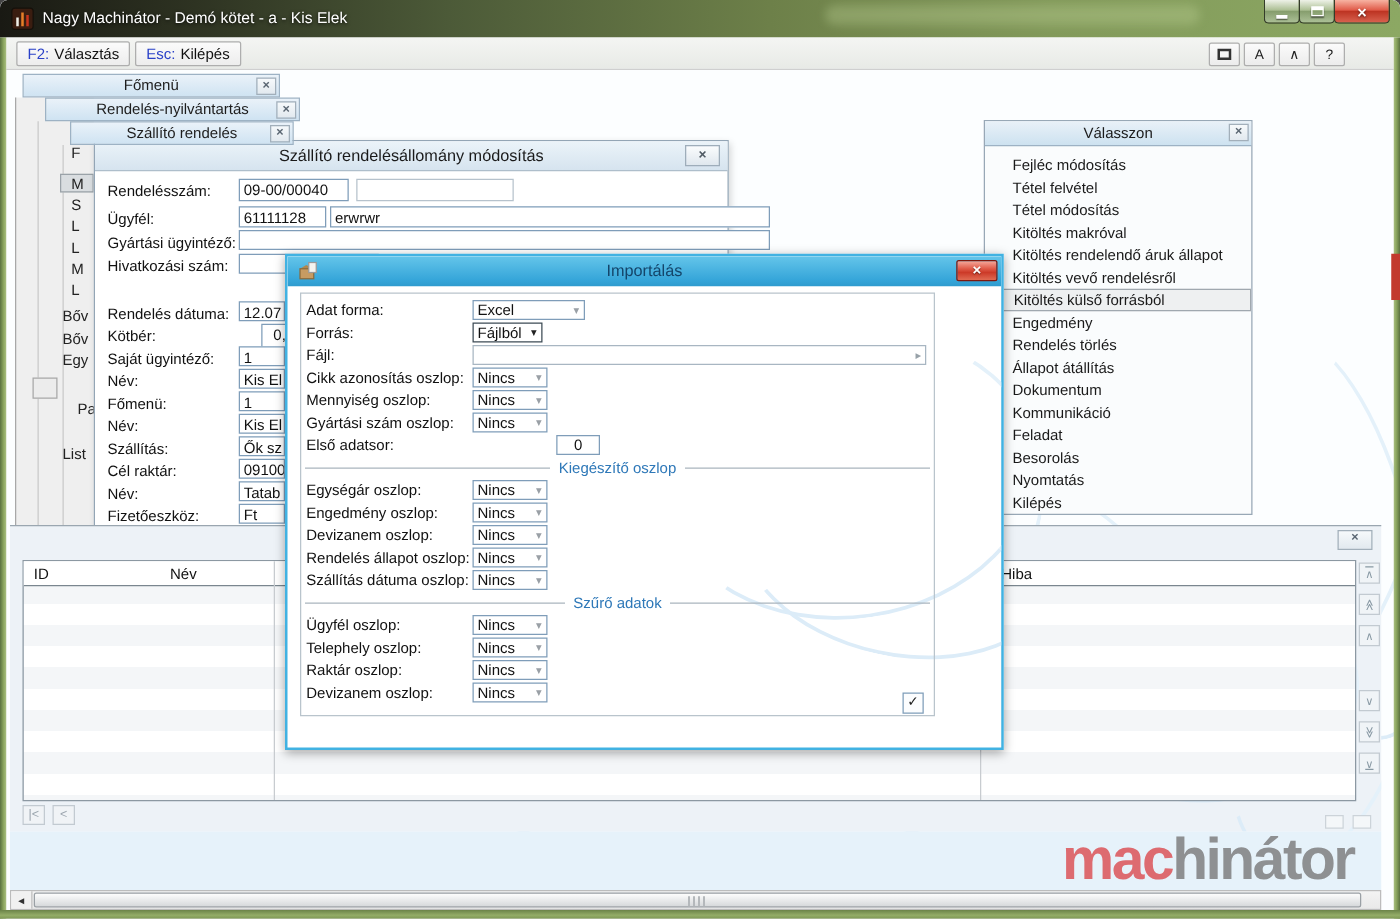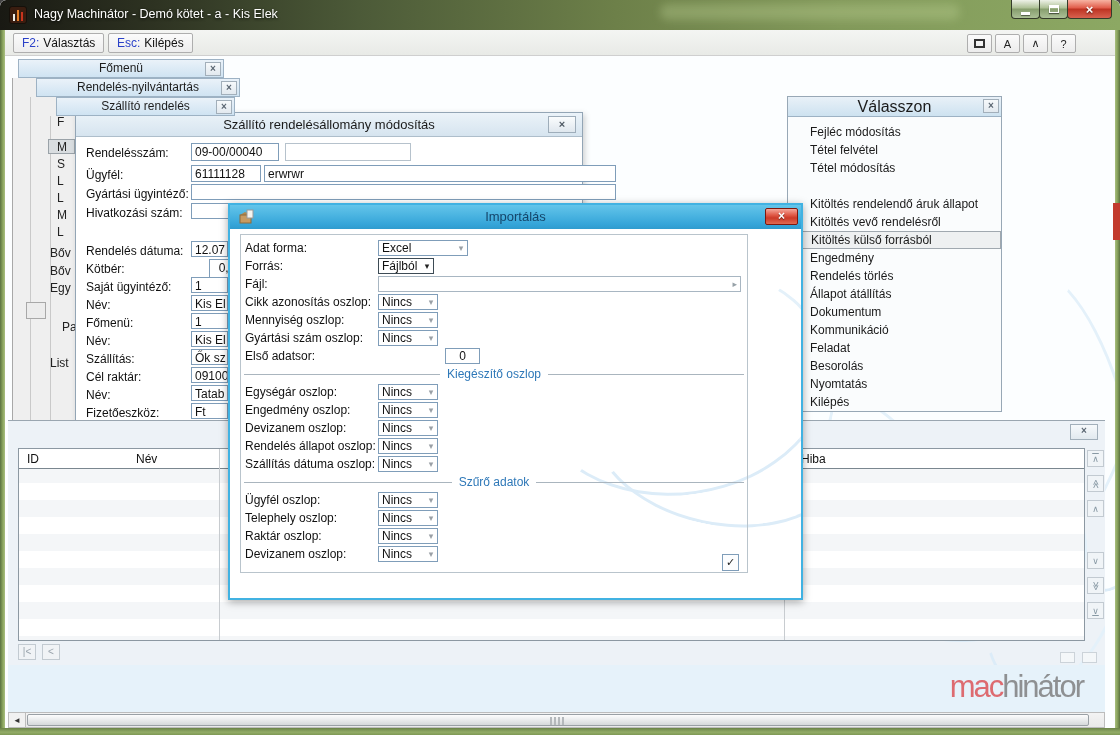--- a/index.html
+++ b/index.html
@@ -24,21 +24,21 @@
   .frame-bottom{left:0;top:728px;width:1120px;height:7px;background:linear-gradient(180deg,#6b8348,#93ac67 60%,#7e9854)}
   .toolbar{left:5px;top:30px;width:1110px;height:26px;background:linear-gradient(180deg,#f4f5f3,#e8eae6);border-bottom:1px solid #cfcfcf}
   .tbtn{top:3px;height:20px;border:1px solid #aeaeae;border-radius:2px;background:linear-gradient(180deg,#fbfbfb,#ededed);font-size:12px;display:flex;align-items:center;padding:0 8px;white-space:nowrap;color:#111}
   .tbtn .hot{color:#2a41c8;margin-right:4px}
   .tsq{top:4px;width:25px;height:19px;border:1px solid #aeaeae;border-radius:2px;background:linear-gradient(180deg,#fbfbfb,#ececec);display:flex;align-items:center;justify-content:center;font-size:11px;color:#222}
   .box-icon{display:block;width:11px;height:9px;border:2px solid #333}
   
   .client{left:5px;top:56px;width:1110px;height:672px;background:#fcfeff}
   .floral{position:absolute;border:3px solid transparent;border-bottom-color:#dcecf8;border-right-color:#e4f1fa;border-radius:50%;pointer-events:none}
   .strip{left:8px;top:665px;width:1097px;height:47px;background:#e6f2fa}
-  .logo{right:22px;top:-3px;font-size:31px;font-weight:normal;letter-spacing:-2px;line-height:50px;white-space:nowrap}
+  .logo{right:22px;top:-3px;font-size:47px;font-weight:bold;letter-spacing:-2px;line-height:50px;white-space:nowrap}
   .hscroll{left:8px;top:712px;width:1097px;height:16px;background:linear-gradient(180deg,#f3f3f3,#e9e9e9);border:1px solid #bcbcbc}
   .hs-arrow{left:0;top:0;width:17px;height:14px;background:#f1f1f1;border-right:1px solid #bdbdbd;display:flex;align-items:center;justify-content:center;font-size:8px;color:#333}
   .hs-thumb{left:18px;top:1px;width:1062px;height:12px;background:linear-gradient(180deg,#fdfdfd,#d6d9db);border:1px solid #9aa0a5;border-radius:2px}
   .hs-grip{left:50%;top:2px;width:16px;height:8px;margin-left:-8px;background:repeating-linear-gradient(90deg,#b4b8bb 0 2px,transparent 2px 4px)}
   
   .ghost-body{background:#efefef;border-left:1px solid #a8a8a8;border-bottom:1px solid #a8a8a8}
   .ghost-line{width:1px;background:#c9c9c9}
   .casc{height:19px;background:linear-gradient(180deg,#eaf2f9,#cfe3f2);border:1px solid #9db2c4;font-size:12px;color:#1d1d1d;text-align:center;line-height:17px}
   .xsm{position:absolute;right:2px;top:2px;width:16px;height:14px;background:linear-gradient(180deg,#f6f9fb,#e2e9ef);border:1px solid #a2afba;color:#5a6672;font-size:10px;font-weight:bold;line-height:12px;text-align:center}
   .frag{position:absolute;left:52px;width:23px;overflow:hidden;font-size:12px;color:#222;white-space:nowrap}
@@ -55,21 +55,21 @@
   
   .bpanel{left:8px;top:420px;width:1097px;height:245px;background:#edf2f7;border-top:1px solid #9aa6b0;z-index:3;overflow:hidden}
   .btable{left:10px;top:27px;width:1067px;height:193px;background:repeating-linear-gradient(180deg,#ffffff 0 17px,#f4f6f8 17px 34px);border:1px solid #8c98a2}
   .btable-head{position:absolute;left:0;top:0;width:100%;height:20px;background:#fff;border-bottom:1px solid #7a868f;font-size:12px;color:#111}
   .col-sep{position:absolute;top:0;width:1px;height:100%;background:#c8ccd0}
   .sbtn{position:absolute;width:17px;height:17px;background:#f0f4f7;border:1px solid #c2cad1;color:#8899a4;font-size:9px;display:flex;align-items:center;justify-content:center}
   .navbtn{position:absolute;width:18px;height:16px;background:#f0f3f6;border:1px solid #c2cad1;color:#9aa4ad;font-size:10px;text-align:center;line-height:14px}
   .tiny-sq{position:absolute;width:15px;height:11px;background:#f4f7f9;border:1px solid #ccd3d9}
   
   .choose{left:787px;top:96px;width:215px;height:316px;background:#fafcfd;border:1px solid #98a8b6;z-index:3}
-  .choose-title{left:0;top:0;width:100%;height:20px;background:linear-gradient(180deg,#e9f1f8,#cde2f0);border-bottom:1px solid #9db2c4;text-align:center;font-size:16px;line-height:19px;color:#1a1a1a}
+  .choose-title{left:0;top:0;width:100%;height:20px;background:linear-gradient(180deg,#e9f1f8,#cde2f0);border-bottom:1px solid #9db2c4;text-align:center;font-size:12px;line-height:19px;color:#1a1a1a}
   .citem{position:absolute;left:0;width:100%;height:18px;font-size:12px;color:#1a1a1a;line-height:18px;padding-left:22px;white-space:nowrap}
   .citem.sel{background:#eef0f1;border:1px solid #a0a8af;line-height:16px}
   
   .imp{left:228px;top:203px;width:575px;height:397px;background:#fff;border:2px solid #41b2e2;box-shadow:0 2px 8px rgba(0,0,0,.35);z-index:5;overflow:hidden}
   .imp-title{left:0;top:0;width:100%;height:24px;background:linear-gradient(180deg,#64c5ea,#35a5d9 80%,#2f9bce);text-align:center;font-size:13px;color:#14456a;line-height:23px}
   .imp-close{position:absolute;right:3px;top:3px;width:33px;height:17px;background:linear-gradient(180deg,#f5a79a,#e05a48 40%,#cc3a28 60%,#e06a52);border:1px solid #7e180e;border-radius:2px;color:#fff;font-weight:bold;font-size:12px;line-height:15px;text-align:center;text-shadow:0 1px 1px rgba(0,0,0,.5)}
   .imp-frame{left:10px;top:29px;width:508px;height:339px;border:1px solid #b9c4cc}
   .imp-row{position:absolute;left:0;width:100%;height:16px}
   .imp-row .lbl{position:absolute;left:15px;top:1px;font-size:12px;color:#111;white-space:nowrap}
   .dd{position:absolute;left:148px;top:0;height:16px;background:#fff;border:1px solid #7f9db9;font-size:12px;color:#111;display:flex;align-items:center}
@@ -262,20 +262,21 @@
     <span>Szállító rendelés</span>
     <span class="xsm"><span>×</span></span>
   </div>
 
   <div class="abs choose">
     <div class="abs choose-title">Válasszon</div>
     <span class="xsm" style="top:2px"><span>×</span></span>
     <div class="citem" style="top:26px">Fejléc módosítás</div>
     <div class="citem" style="top:44px">Tétel felvétel</div>
     <div class="citem" style="top:62px">Tétel módosítás</div>
+    <div class="citem" style="top:80px">Kitöltés makróval</div>
     <div class="citem" style="top:98px">Kitöltés rendelendő áruk állapot</div>
     <div class="citem" style="top:116px">Kitöltés vevő rendelésről</div>
     <div class="citem sel" style="top:134px">Kitöltés külső forrásból</div>
     <div class="citem" style="top:152px">Engedmény</div>
     <div class="citem" style="top:170px">Rendelés törlés</div>
     <div class="citem" style="top:188px">Állapot átállítás</div>
     <div class="citem" style="top:206px">Dokumentum</div>
     <div class="citem" style="top:224px">Kommunikáció</div>
     <div class="citem" style="top:242px">Feladat</div>
     <div class="citem" style="top:260px">Besorolás</div>

